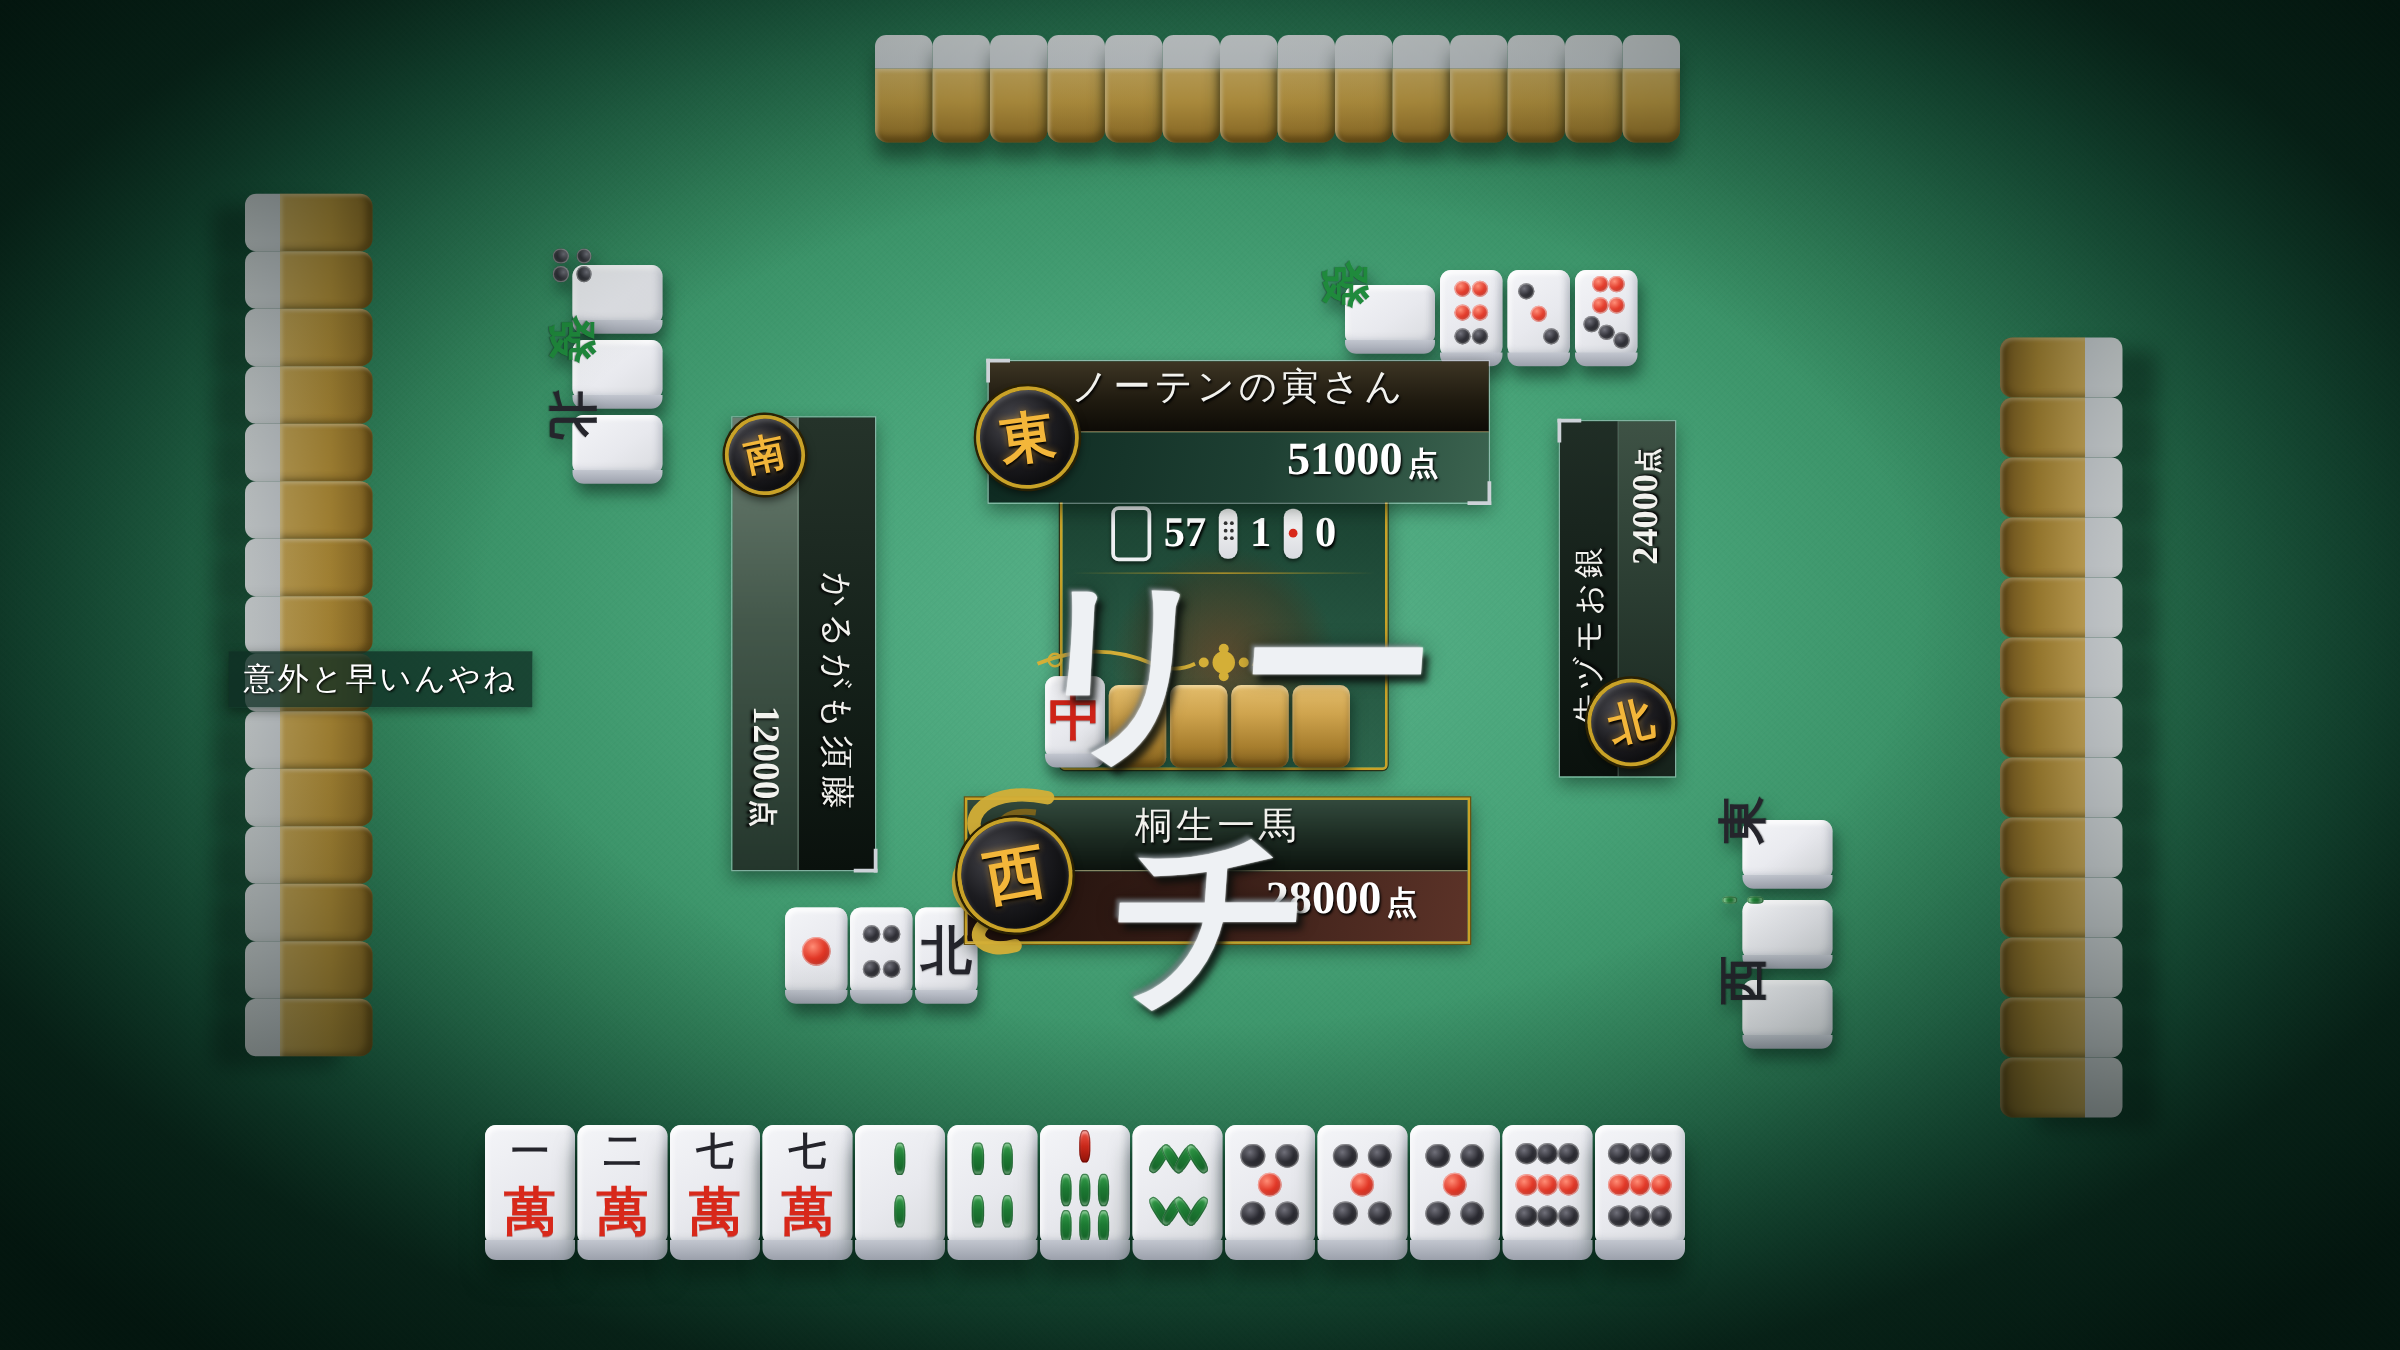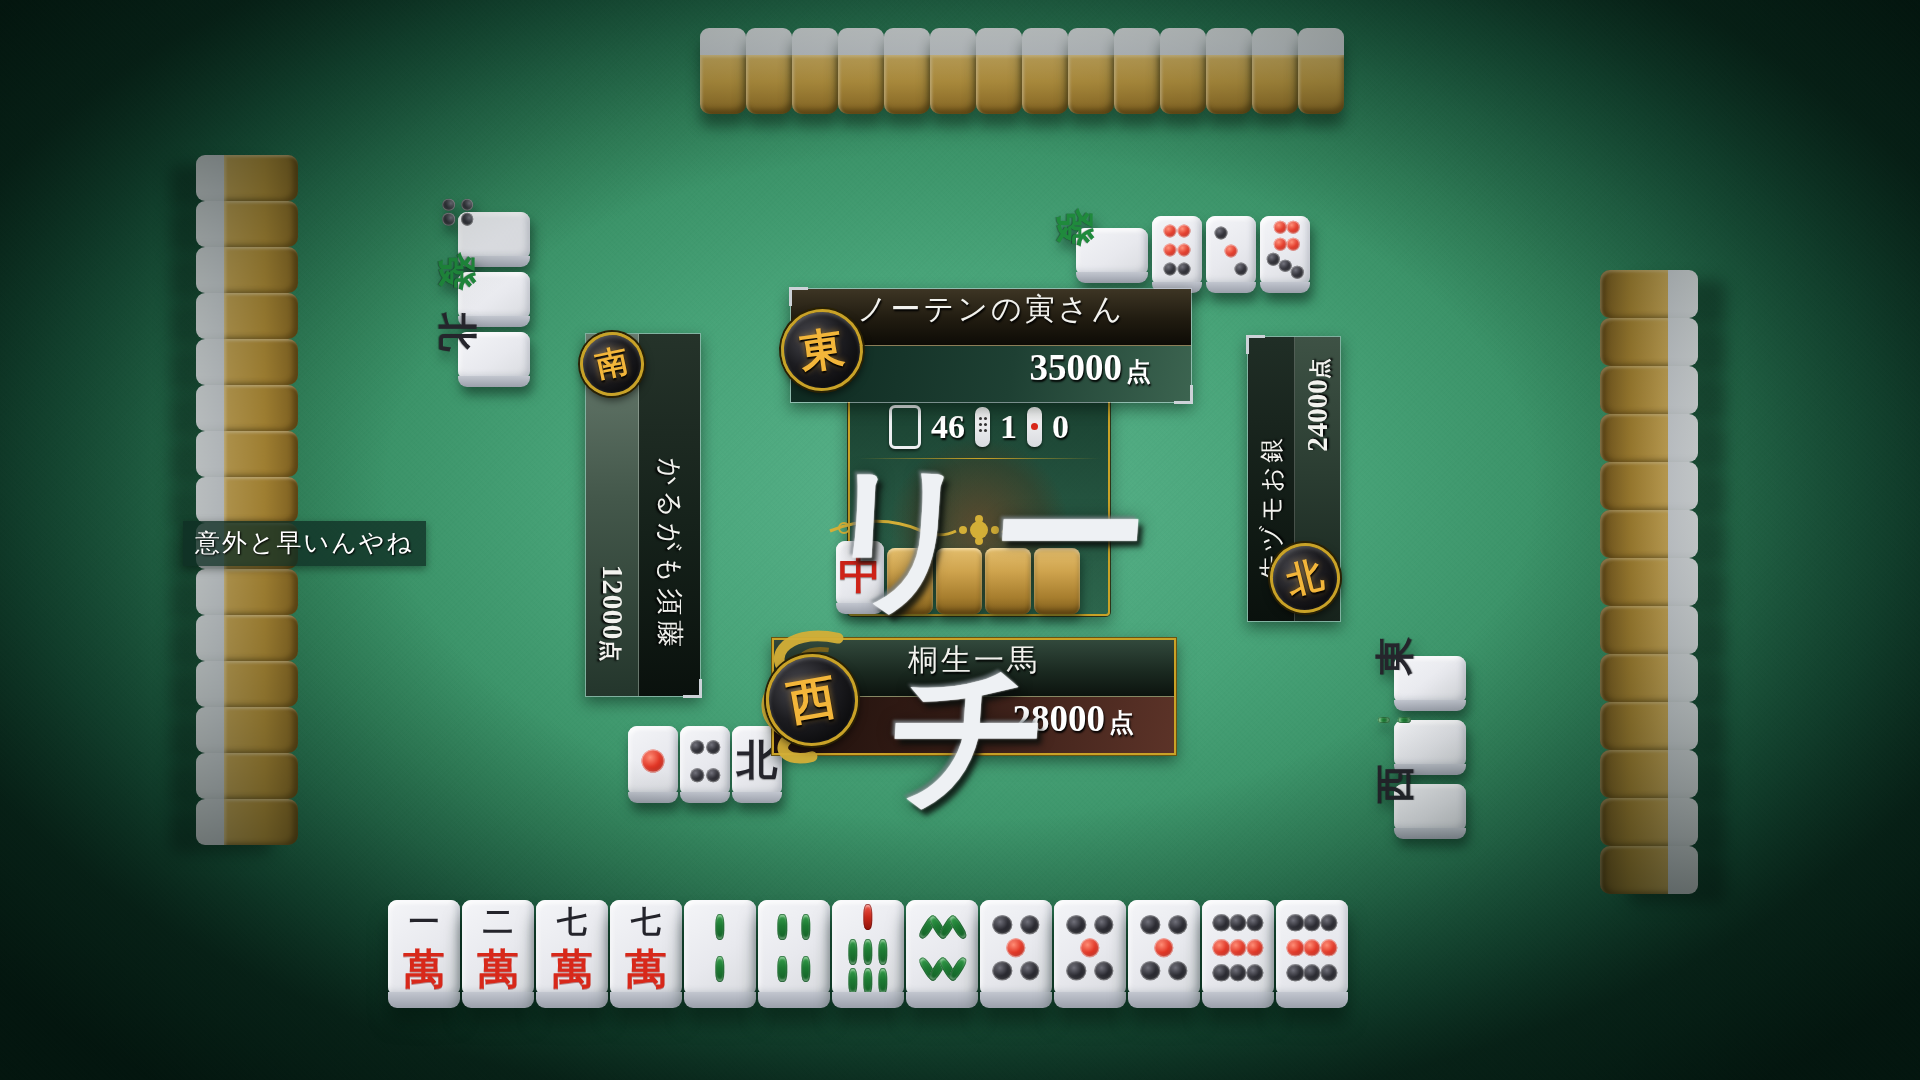--- a/index.html
+++ b/index.html
@@ -486,21 +486,21 @@
   <div class="panel hpanel" id="panel-top">
     <span class="br tl"></span>
     <span class="br brx"></span>
     <div class="wind-badge" id="wind-top">
       <span>東</span>
     </div>
     <div class="row name-row">
         <span class="p-name">ノーテンの寅さん</span>
       </div>
     <div class="row score-row">
-        <span class="p-score"><span>35000</span><span class="suffix">点</span></span>
+        <span class="p-score"><span>51000</span><span class="suffix">点</span></span>
       </div>
   </div>
 
   <div class="panel hpanel" id="panel-bottom">
     <svg id="west-ornament" viewBox="0 0 100 120">
       <path d="M78 12 C 30 2, 14 34, 42 46 C 12 50, 8 84, 40 94 C 22 104, 34 118, 56 112" stroke="#d4af37" stroke-width="9" fill="none" opacity="0.95" stroke-linecap="round"></path>
       <path d="M70 22 C 44 18, 38 36, 55 42" stroke="#8f6b16" stroke-width="4" fill="none" opacity="0.8"></path>
     </svg>
     <div class="wind-badge" id="wind-bottom">
       <span>西</span>
@@ -534,21 +534,21 @@
       <span>北</span>
     </div>
   </div>
 
   <div id="center-box">
     <div class="meander l"></div>
     <div class="meander r"></div>
     <div class="notch"></div>
     <div class="cnt-row">
       <span class="icon-tile-outline"></span>
-      <span class="cnt">46</span>
+      <span class="cnt">57</span>
       <span class="icon-stick honba"></span>
       <span class="cnt">1</span>
       <span class="icon-stick riichi"></span>
       <span class="cnt">0</span>
     </div>
     <div class="cnt-divider"></div>
     <svg id="flourish" viewBox="0 0 314 34">
       <path d="M8 17 C 40 4, 70 4, 100 17 C 112 22, 124 22, 134 17" stroke="#d4af37" stroke-width="3" fill="none"></path>
       <path d="M306 17 C 274 4, 244 4, 214 17 C 202 22, 190 22, 180 17" stroke="#d4af37" stroke-width="3" fill="none"></path>
       <circle cx="22" cy="14" r="5" fill="none" stroke="#d4af37" stroke-width="2"></circle>

